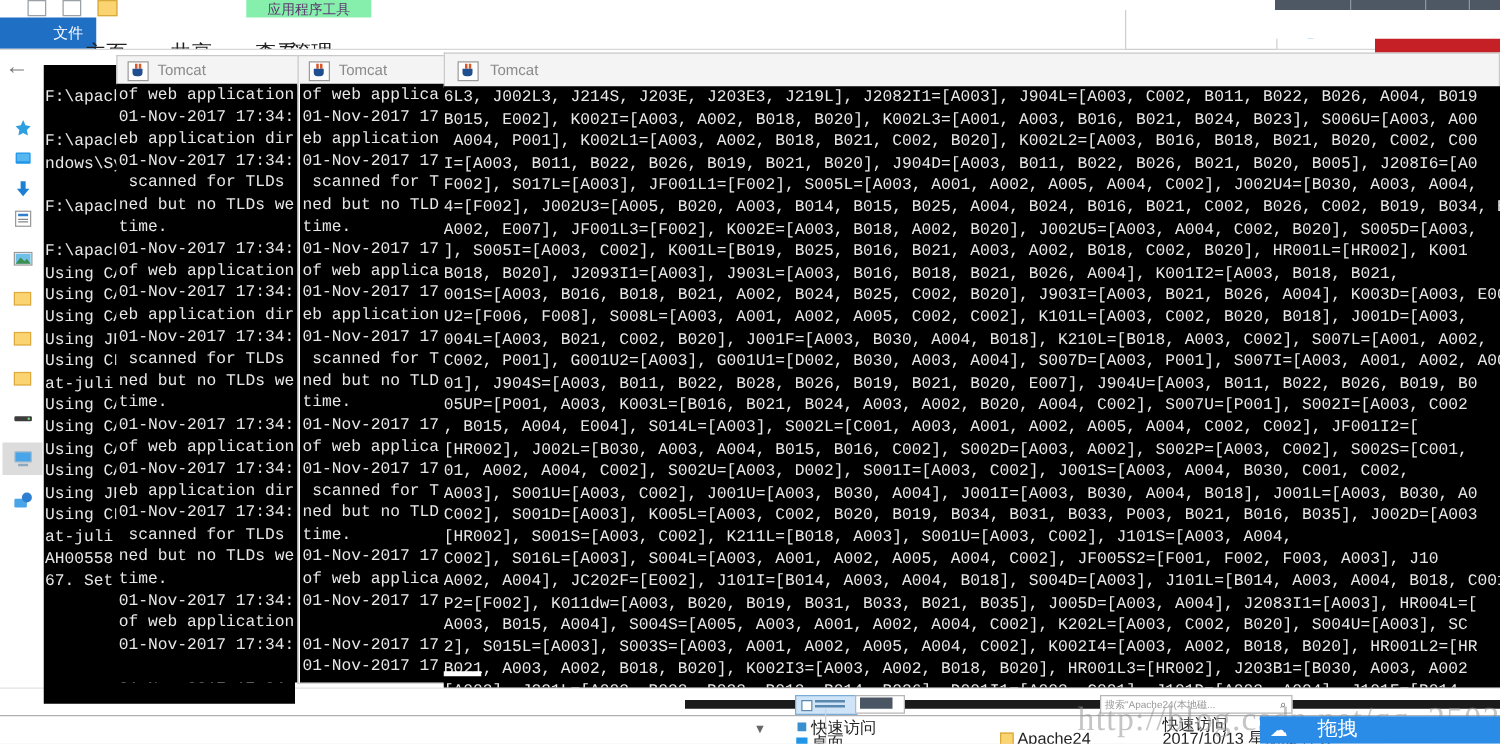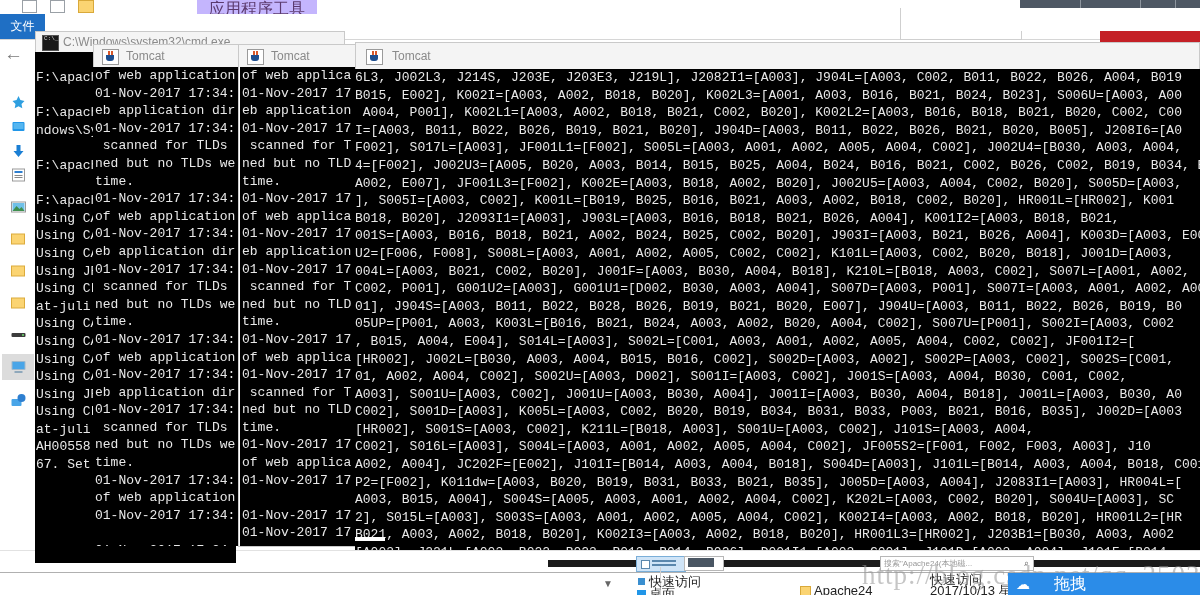--- a/index.html
+++ b/index.html
@@ -9,34 +9,34 @@
     font-family:"Liberation Sans","DejaVu Sans",sans-serif;
     -webkit-font-smoothing:none;
   }
   .abs{position:absolute;}
 
   
   #explorer{left:0;top:0;width:1200px;height:595px;background:#ffffff;}
 
   
   .ctx-tab{
-    left:197px;top:0;width:120px;height:17px;background:#c4b5fd;
-    color:#5b3a6e;font-size:16px;text-align:center;line-height:17px;
+    left:197px;top:0;width:100px;height:17px;background:#86efac;
+    color:#5b3a6e;font-size:11px;text-align:center;line-height:17px;
     overflow:hidden;white-space:nowrap;
   }
   .ctx-tab-body{
     left:197px;top:17px;width:104px;height:21px;background:#ffffff;
     border-left:1px solid #d9c3e4;border-right:1px solid #d9c3e4;
   }
 
   
   .ribbon-row{left:0;top:14px;width:1200px;height:25px;background:#ffffff;}
   .tab-file{
     left:0;top:14px;width:45px;height:25px;background:#1f6fc4;color:#ffffff;
-    font-size:12px;text-align:center;line-height:25px;
+    font-size:12px;text-align:center;line-height:25px;padding-left:32px;
   }
   .tab{
     top:30px;height:25px;font-size:17px;color:#222;text-align:center;
     line-height:25px;background:transparent;
   }
   .ribbon-underline{left:0;top:39px;width:1200px;height:1px;background:#d6d6d6;}
 
   
   .qa-sq{top:0;width:13px;height:11px;border:1px solid #9aa0a6;background:#ffffff;}
   .qa-folder{top:0;width:14px;height:11px;background:#fbd472;border:1px solid #d9a93a;}
@@ -221,26 +221,20 @@
 <div class="abs white-behind"></div>
 <div class="abs dark-strip">
   <div class="abs dark-strip-div" style="left:60px;"></div>
   <div class="abs dark-strip-div" style="left:120px;"></div>
   <div class="abs dark-strip-div" style="left:155px;"></div>
 </div>
 <div class="abs red-bar"></div>
 <div class="abs white-behind2"></div>
 
 <div class="abs" style="left:35px;top:31px;width:310px;height:515px;">
-  <div class="abs titlebar" style="left:0;top:0;width:308px;height:21px;">
-    <div class="abs cmdico tb-ico" style="left:6px;top:3px;">
-        <span>C:\_</span>
-      </div>
-    <div class="abs tb-label" style="left:27px;top:3px;">C:\Windows\system32\cmd.exe</div>
-  </div>
   <div class="abs con" id="cmd-body" style="left:0;top:21px;width:200px;height:494px;padding:17px 0 0 1px;">F:\apach
 
 F:\apach
 ndows\Sy
 
 F:\apach
 
 F:\apach
 Using CA
 Using CA

